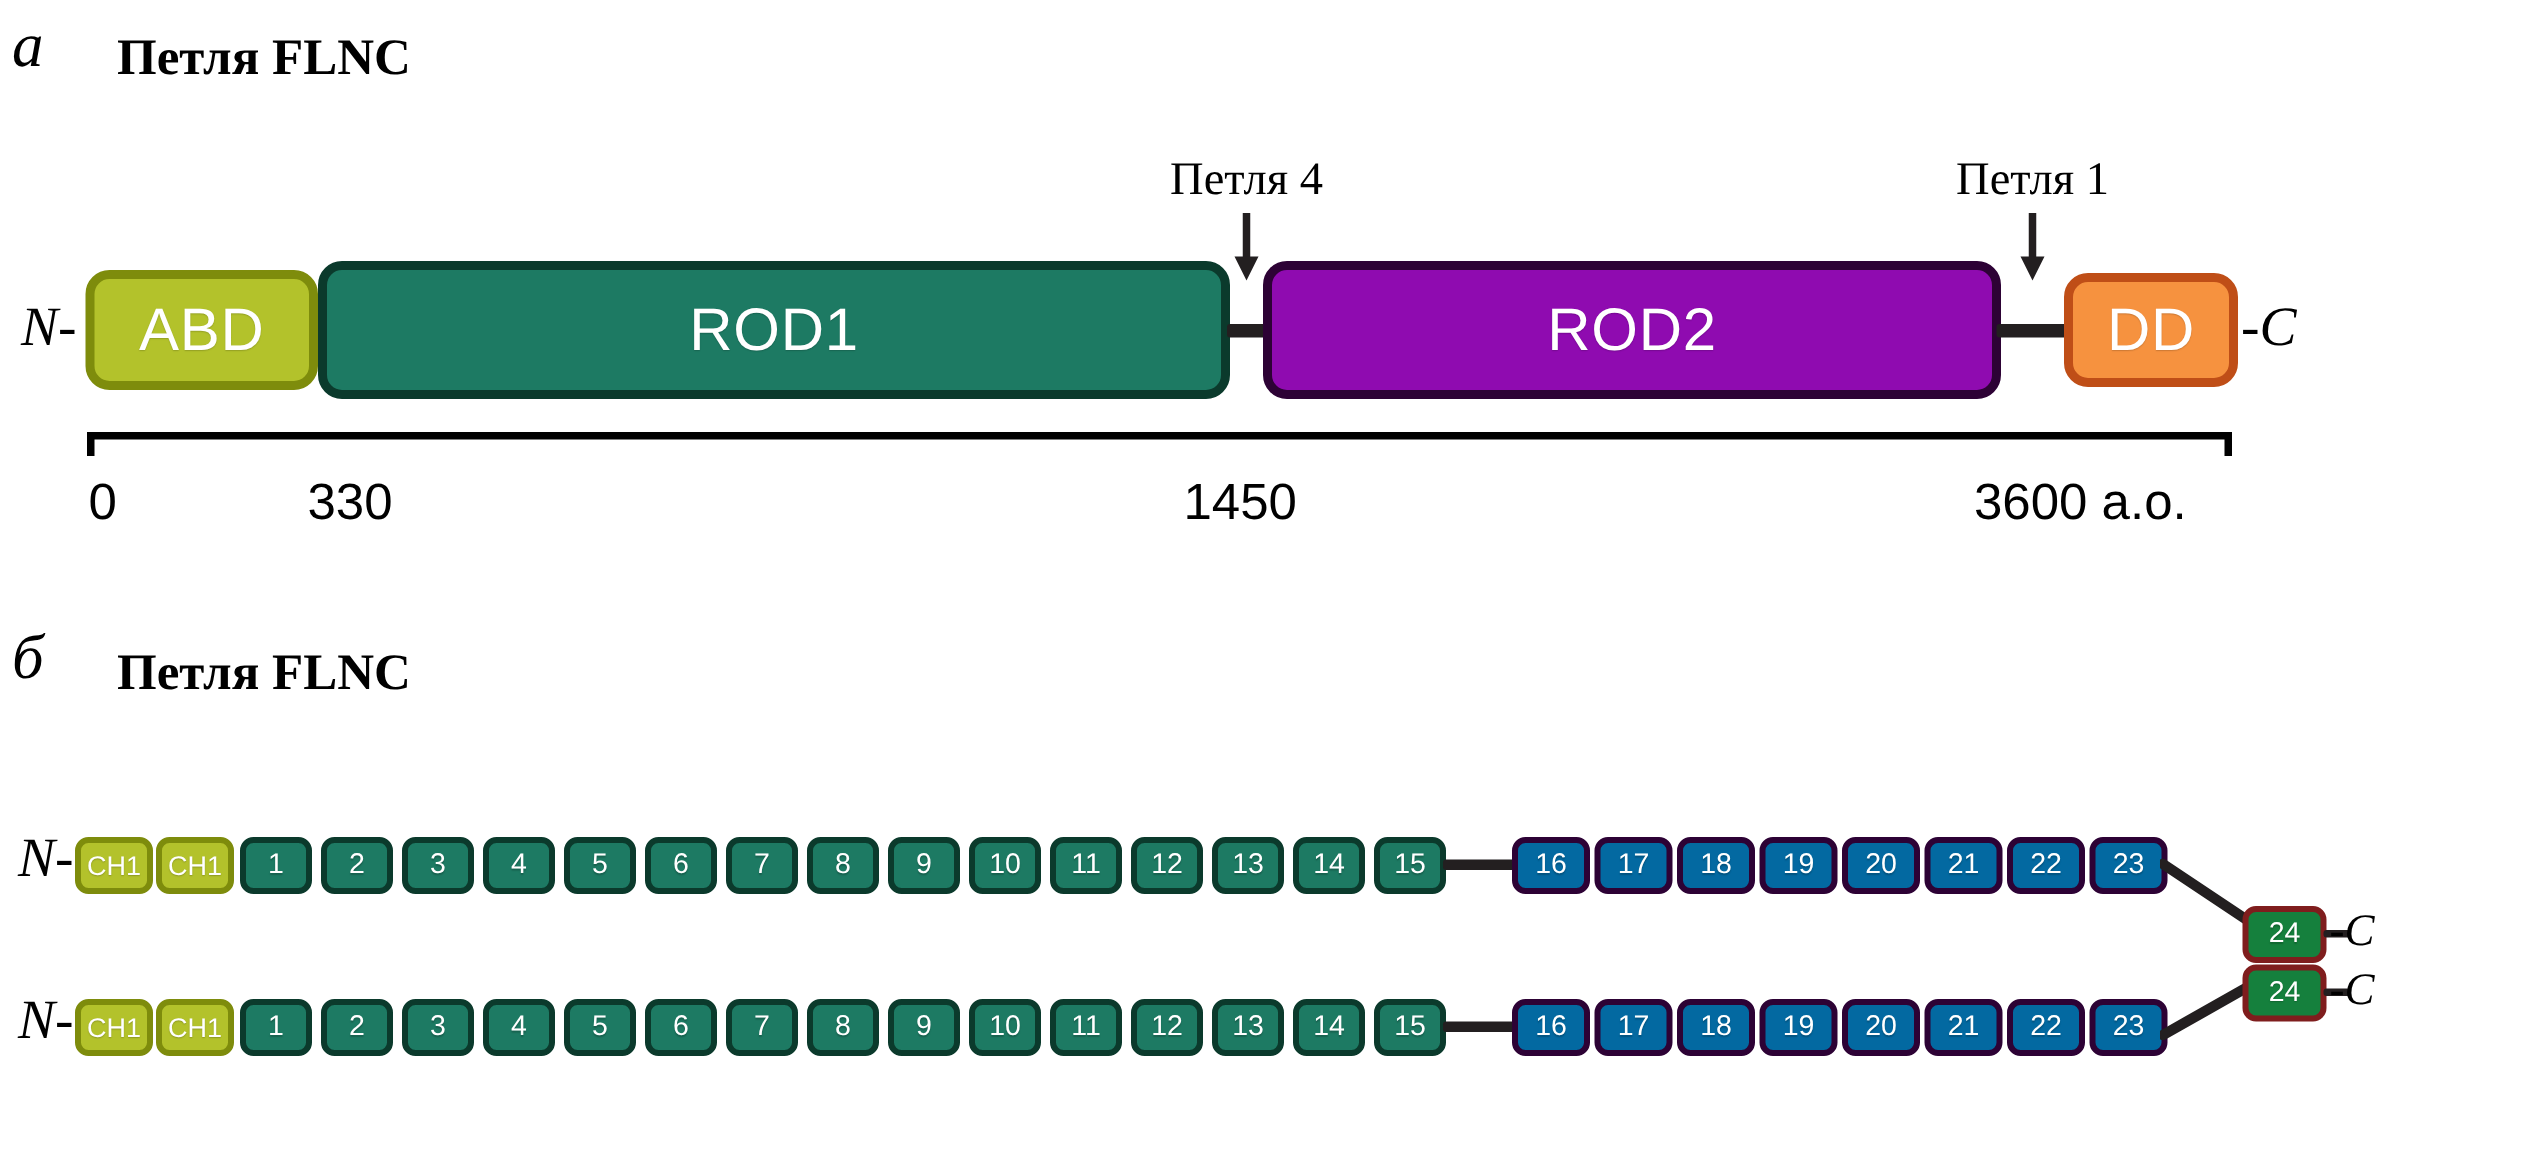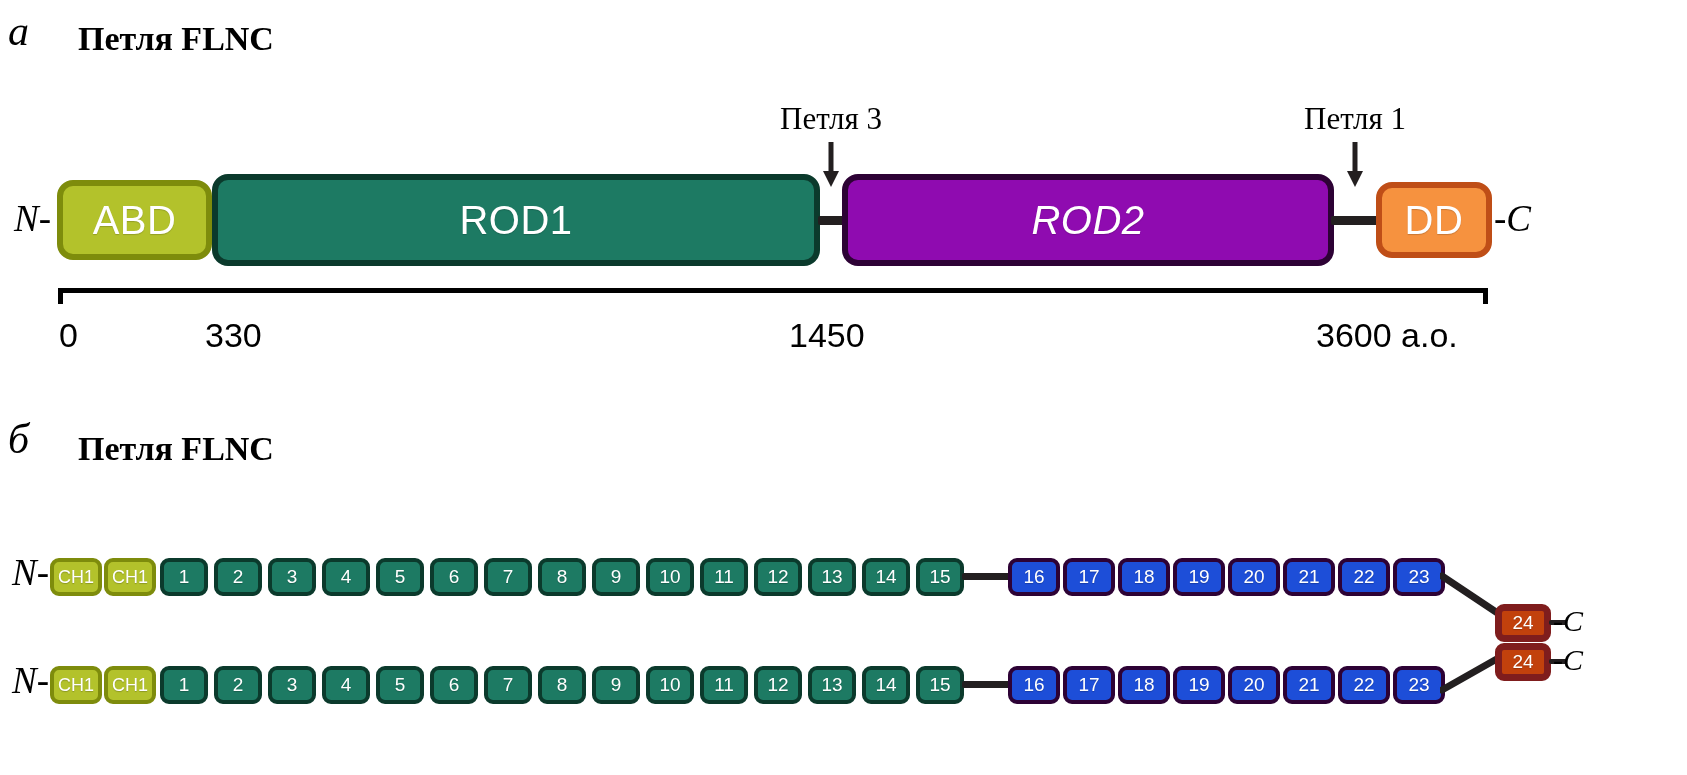--- a/index.html
+++ b/index.html
@@ -112,37 +112,37 @@
     display: flex;
     align-items: center;
     justify-content: center;
     color: #ffffff;
     font-family: "Liberation Sans", sans-serif;
     font-size: 19px;
     text-shadow: 0 1px 1px rgba(0,0,0,0.22);
   }
   .repeat.ch1  { background: #b3c22b; border: 4px solid #7e8c0c; font-size: 18px; }
   .repeat.rod1 { background: #1d7a63; border: 4px solid #0b3a2c; }
-  .repeat.rod2 { background: #1d4ed8; border: 4px solid #2d0235; }
-  .repeat.dd   { background: #c2410c; border: 7px solid #7f1d1d; }
+  .repeat.rod2 { background: #0369a1; border: 4px solid #2d0235; }
+  .repeat.dd   { background: #15803d; border: 4px solid #7f1d1d; }
 
   .dimer-link {
     background: #231f20;
     height: 7px;
     border-radius: 2px;
   }
 </style>
 </head>
 <body>
 
 <div class="abs panel-letter" style="left:8px; top:10px;">а</div>
 
 <div class="abs panel-title" style="left:78px; top:22px;">Петля FLNC</div>
 
-<div class="abs loop-label" style="left:706px; top:103px; width:250px;">Петля 3</div>
+<div class="abs loop-label" style="left:706px; top:103px; width:250px;">Петля 4</div>
 <svg class="abs loop-arrow" style="left:821px; top:142px;" viewBox="0 0 20 46">
   <line x1="10" y1="0" x2="10" y2="32" stroke="#231f20" stroke-width="5"></line>
   <polygon points="10,45 2,29 18,29" fill="#231f20"></polygon>
 </svg>
 
 <div class="abs loop-label" style="left:1230px; top:103px; width:250px;">Петля 1</div>
 <svg class="abs loop-arrow" style="left:1345px; top:142px;" viewBox="0 0 20 46">
   <line x1="10" y1="0" x2="10" y2="32" stroke="#231f20" stroke-width="5"></line>
   <polygon points="10,45 2,29 18,29" fill="#231f20"></polygon>
 </svg>
@@ -152,21 +152,21 @@
 <div class="abs domain abd" style="left:57px; top:180px; width:155px; height:80px;">
   <span>ABD</span>
 </div>
 
 <div class="abs domain rod1" style="left:212px; top:174px; width:608px; height:92px;">
   <span>ROD1</span>
 </div>
 
 <div class="abs hinge-link" style="left:818px; top:216px; width:30px;"></div>
 
-<div class="abs domain rod2" style="left:842px; top:174px; width:492px; height:92px;font-style:italic;">
+<div class="abs domain rod2" style="left:842px; top:174px; width:492px; height:92px;">
   <span>ROD2</span>
 </div>
 
 <div class="abs hinge-link" style="left:1331px; top:216px; width:50px;"></div>
 
 <div class="abs domain dd" style="left:1376px; top:182px; width:116px; height:76px;">
   <span>DD</span>
 </div>
 
 <div class="abs terminus" style="left:1494px; top:200px;">-C</div>

